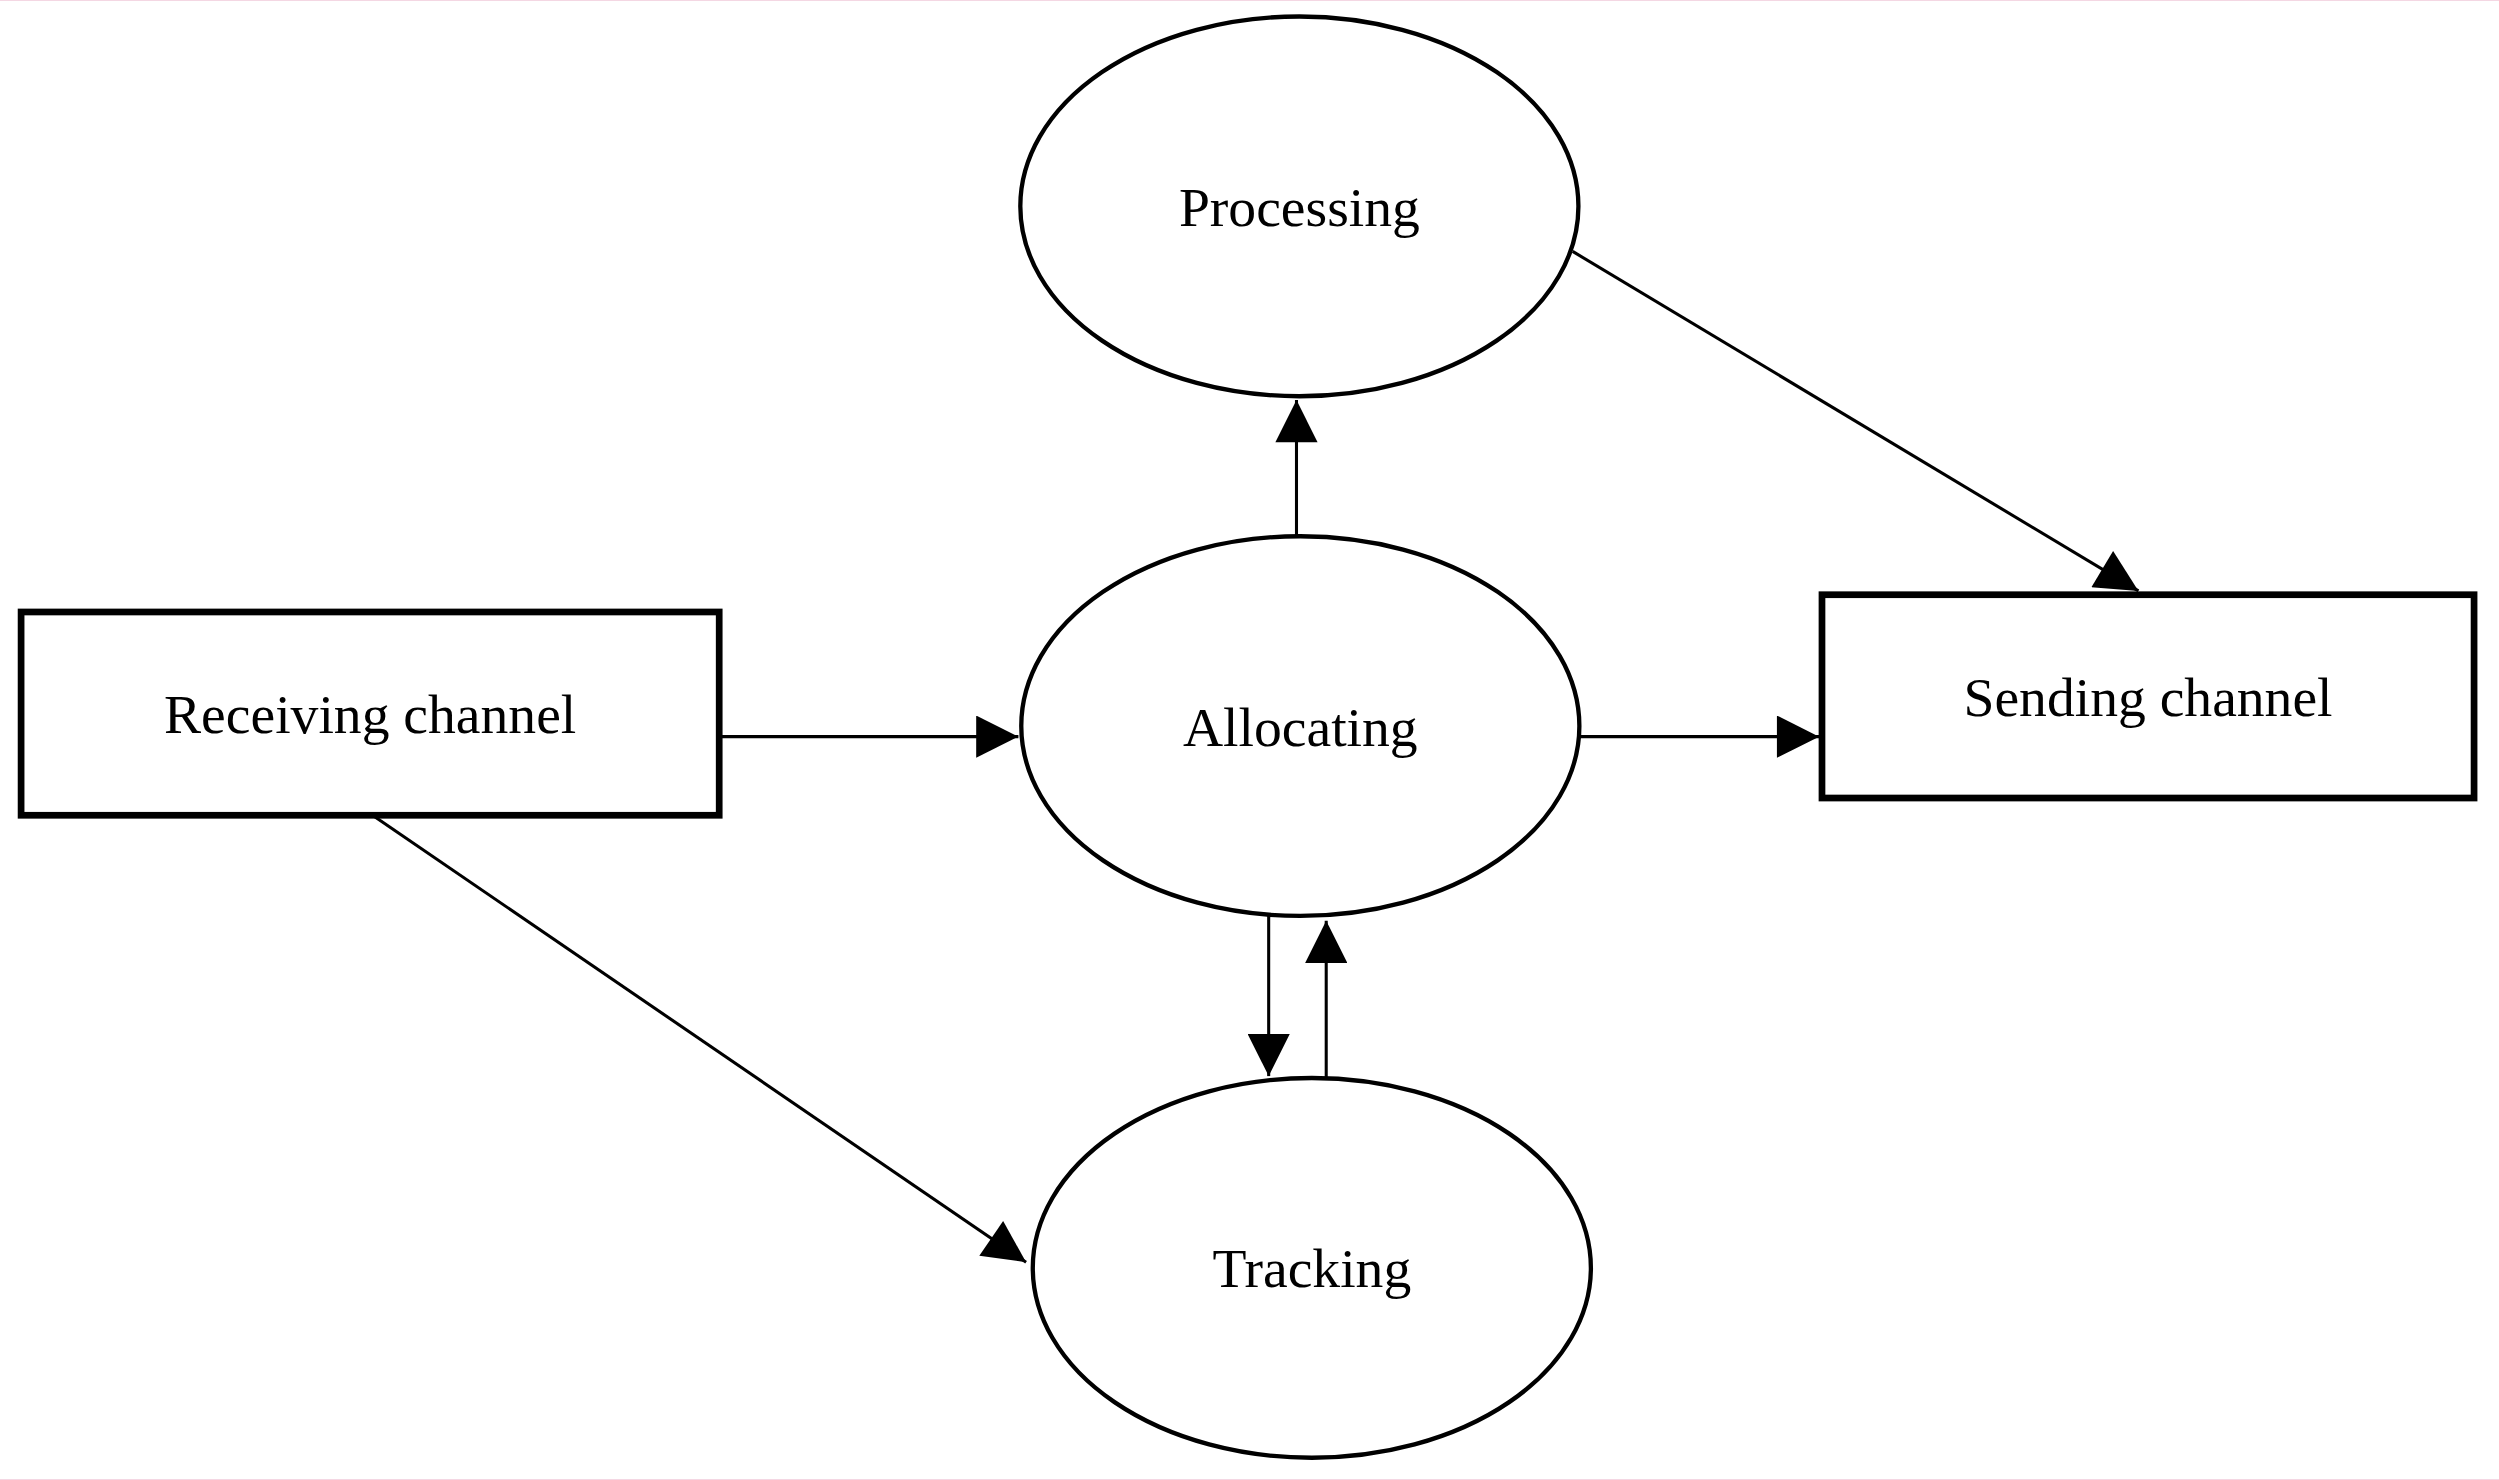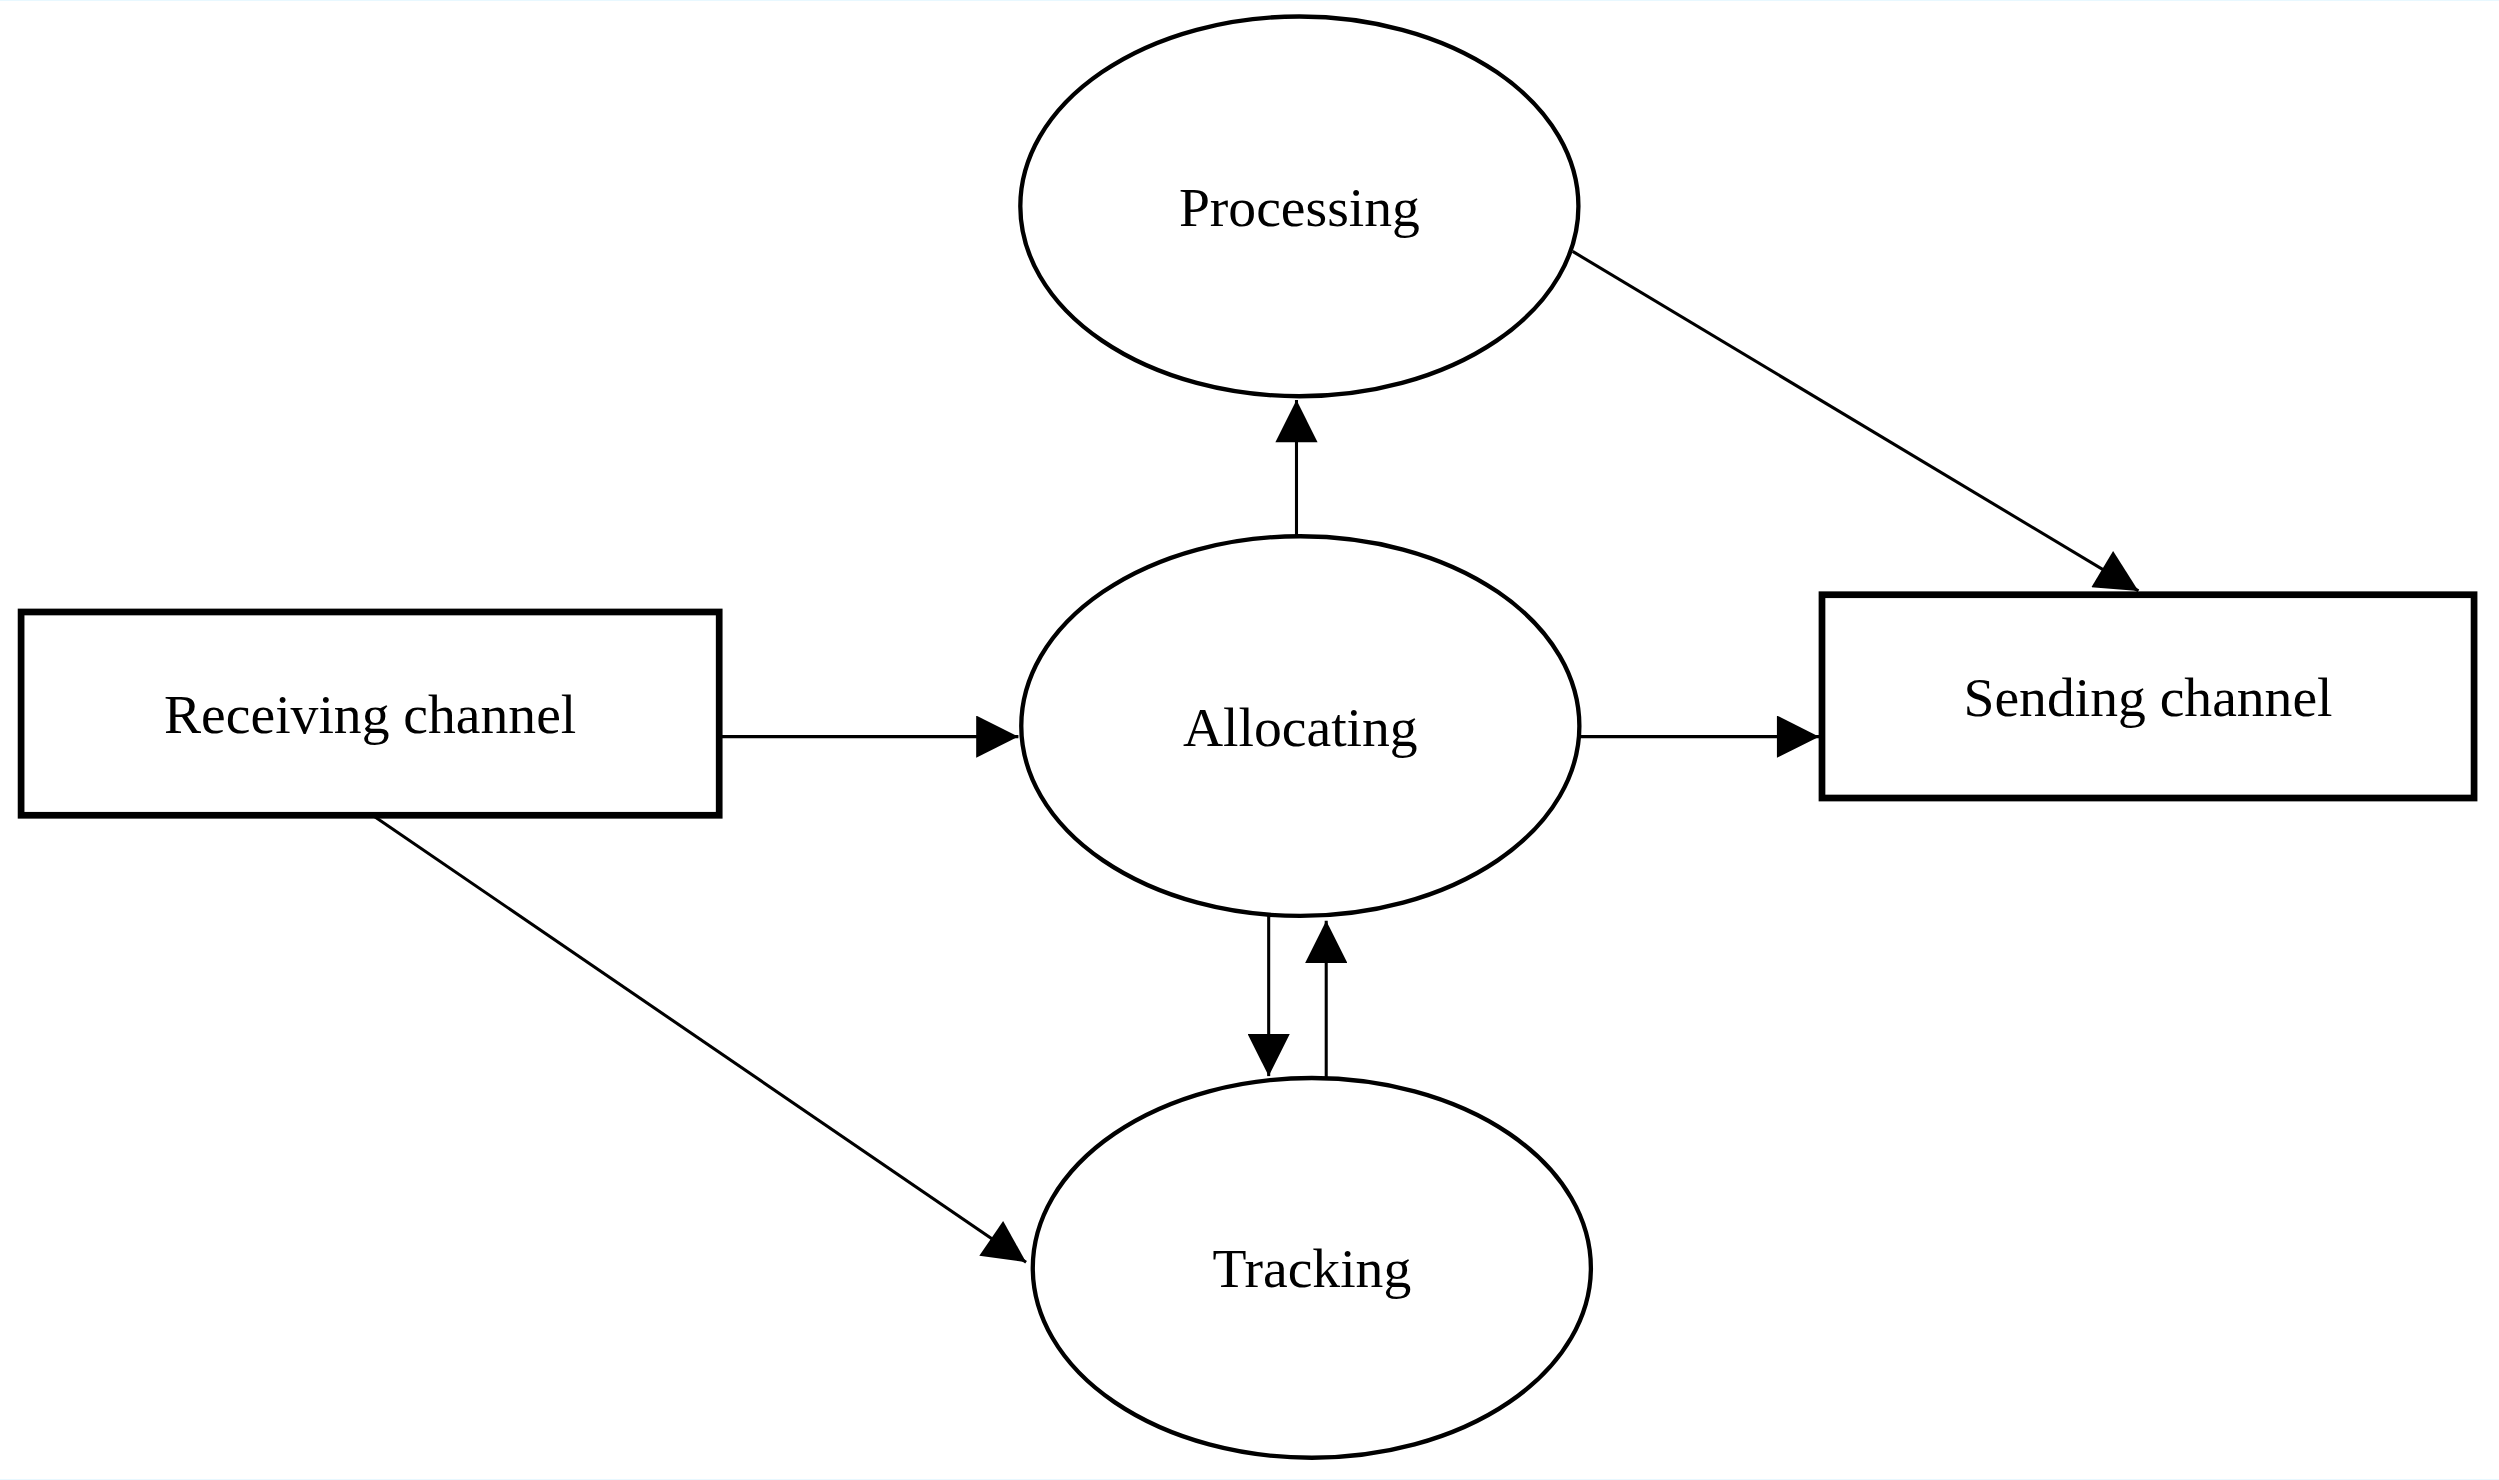--- a/index.html
+++ b/index.html
@@ -9,21 +9,21 @@
     height: 100%;
     background: #ffffff;
     overflow: hidden;
   }
   .stage {
     width: 100vw;
     height: 100vh;
     display: flex;
     align-items: center;
     justify-content: center;
-    background: #7dd3fc;
+    background: #be185d;
     text-decoration: underline;
   }
   svg {
     width: 100%;
     height: 100%;
     display: block;
   }
   .node-shape {
     fill: #ffffff;
   }

